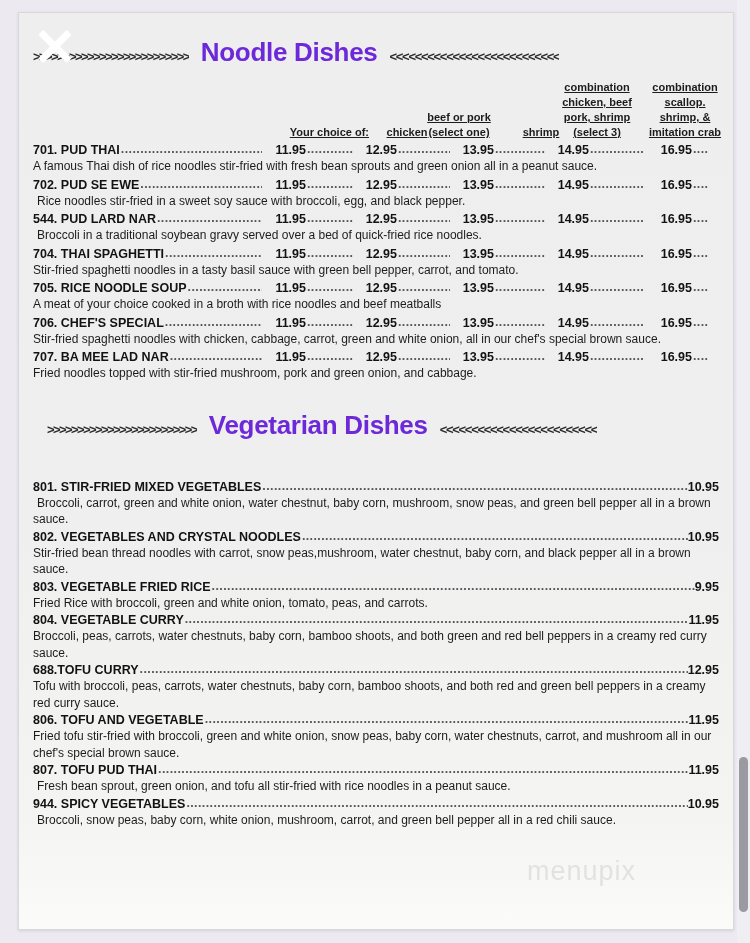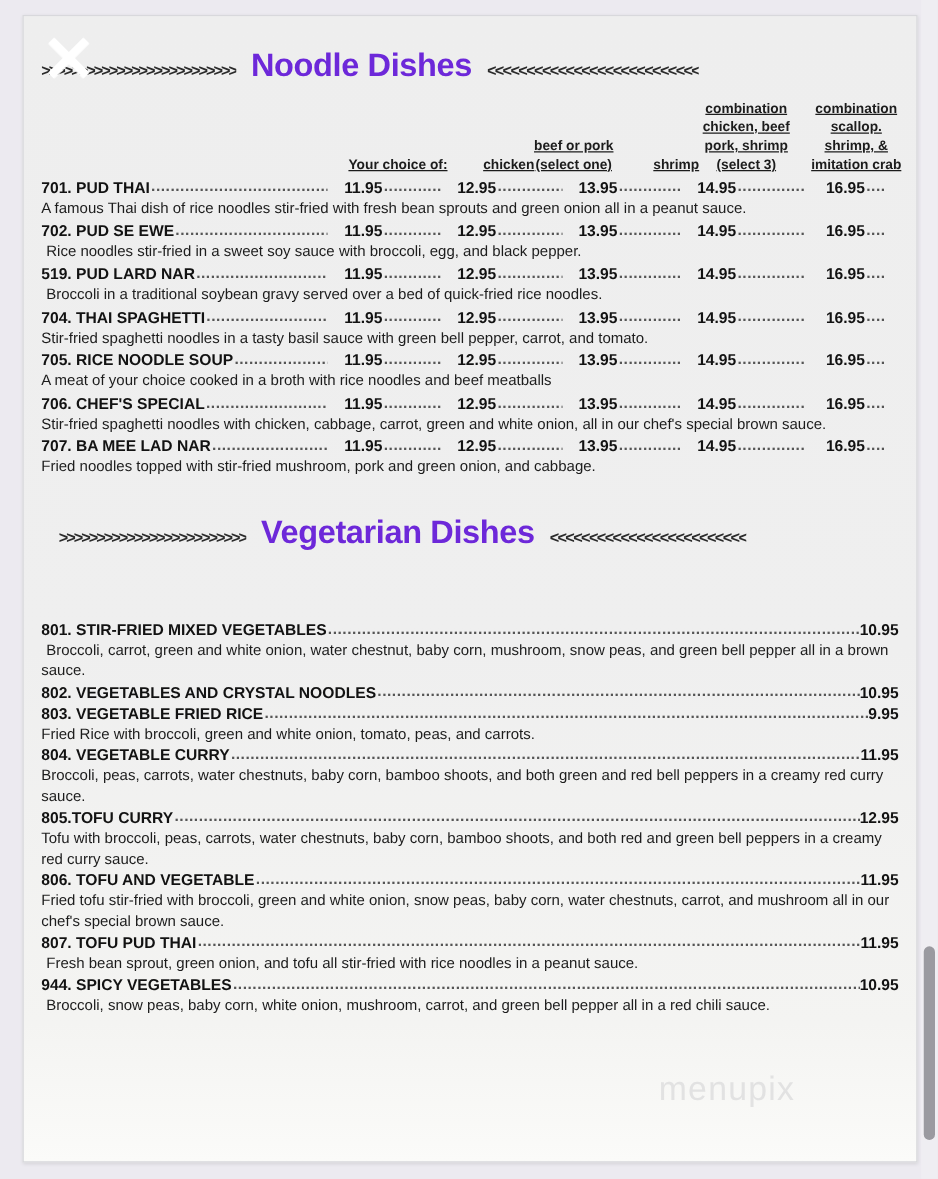--- a/index.html
+++ b/index.html
@@ -144,21 +144,21 @@
   .lead-c { flex: 0 0 auto; width: 50px; }
   .lead-d { flex: 0 0 auto; width: 58px; }
   .lead-e { flex: 0 0 auto; width: 26px; }
   .lead-fill { flex: 1 1 auto; overflow: hidden; }
 
   .price-1 { width: 44px; text-align: right; }
   .price-n { width: 44px; text-align: right; }
 
   .noodle-list .item-line { padding-top: 1px; }
 
-  .veg-list { margin-top: 18px; }
+  .veg-list { margin-top: 1px; }
 
   
   #watermark {
     position: absolute;
     left: 508px;
     top: 843px;
     font-size: 27px;
     letter-spacing: 1px;
     color: #e2e2e2;
     font-weight: 400;
@@ -194,21 +194,21 @@
   <div class="content">
 
     <div style="height:24px"></div>
     <div class="section-head">
       <span class="arrows">&gt;&gt;&gt;&gt;&gt;&gt;&gt;&gt;&gt;&gt;&gt;&gt;&gt;&gt;&gt;&gt;&gt;&gt;&gt;&gt;&gt;&gt;&gt;&gt;&gt;&gt;</span>
       <span class="section-title">Noodle Dishes</span>
       <span class="arrows right-side">&lt;&lt;&lt;&lt;&lt;&lt;&lt;&lt;&lt;&lt;&lt;&lt;&lt;&lt;&lt;&lt;&lt;&lt;&lt;&lt;&lt;&lt;&lt;&lt;&lt;&lt;&lt;</span>
     </div>
 
     <div class="colhead">
-      <div class="ch" style="left:235px; width:90px; text-align:right;">Your choice of:</div>
+      <div class="ch" style="left:246px; width:90px; text-align:right;">Your choice of:</div>
 
       <div class="ch" style="left:343px; width:62px;">
         <div>chicken</div>
       </div>
 
       <div class="ch" style="left:380px; width:92px;">
         <div>beef or pork</div>
         <div>(select one)</div>
       </div>
 
@@ -264,21 +264,21 @@
           <span class="price price-n">14.95</span>
           <span class="leader lead-d">..............</span>
           <span class="price price-n">16.95</span>
           <span class="leader lead-e">....</span>
         </div>
         <div class="desc ind">Rice noodles stir-fried in a sweet soy sauce with broccoli, egg, and black pepper.</div>
       </div>
 
       <div class="item">
         <div class="item-line">
-          <span class="item-name">519. PUD LARD NAR</span>
+          <span class="item-name">544. PUD LARD NAR</span>
           <span class="leader lead-fill">......................................................................................................................................................................................</span>
           <span class="price price-1">11.95</span>
           <span class="leader lead-a">..............</span>
           <span class="price price-n">12.95</span>
           <span class="leader lead-b">..............</span>
           <span class="price price-n">13.95</span>
           <span class="leader lead-c">..............</span>
           <span class="price price-n">14.95</span>
           <span class="leader lead-d">..............</span>
           <span class="price price-n">16.95</span>
@@ -379,20 +379,21 @@
         </div>
         <div class="desc ind">Broccoli, carrot, green and white onion, water chestnut, baby corn, mushroom, snow peas, and green bell pepper all in a brown sauce.</div>
       </div>
 
       <div class="item">
         <div class="item-line">
           <span class="item-name">802. VEGETABLES AND CRYSTAL NOODLES</span>
           <span class="leader lead-fill">......................................................................................................................................................................................</span>
           <span class="price">10.95</span>
         </div>
+        <div class="desc">Stir-fried bean thread noodles with carrot, snow peas,mushroom, water chestnut, baby corn, and black pepper all in a brown sauce.</div>
       </div>
 
       <div class="item">
         <div class="item-line">
           <span class="item-name">803. VEGETABLE FRIED RICE</span>
           <span class="leader lead-fill">......................................................................................................................................................................................</span>
           <span class="price">9.95</span>
         </div>
         <div class="desc">Fried Rice with broccoli, green and white onion, tomato, peas, and carrots.</div>
       </div>
@@ -401,21 +402,21 @@
         <div class="item-line">
           <span class="item-name">804. VEGETABLE CURRY</span>
           <span class="leader lead-fill">......................................................................................................................................................................................</span>
           <span class="price">11.95</span>
         </div>
         <div class="desc">Broccoli, peas, carrots, water chestnuts, baby corn, bamboo shoots, and both green and red bell peppers in a creamy red curry sauce.</div>
       </div>
 
       <div class="item">
         <div class="item-line">
-          <span class="item-name">805.TOFU CURRY</span>
+          <span class="item-name">688.TOFU CURRY</span>
           <span class="leader lead-fill">......................................................................................................................................................................................</span>
           <span class="price">12.95</span>
         </div>
         <div class="desc">Tofu with broccoli, peas, carrots, water chestnuts, baby corn, bamboo shoots, and both red and green bell peppers in a creamy red curry sauce.</div>
       </div>
 
       <div class="item">
         <div class="item-line">
           <span class="item-name">806. TOFU AND VEGETABLE</span>
           <span class="leader lead-fill">......................................................................................................................................................................................</span>

